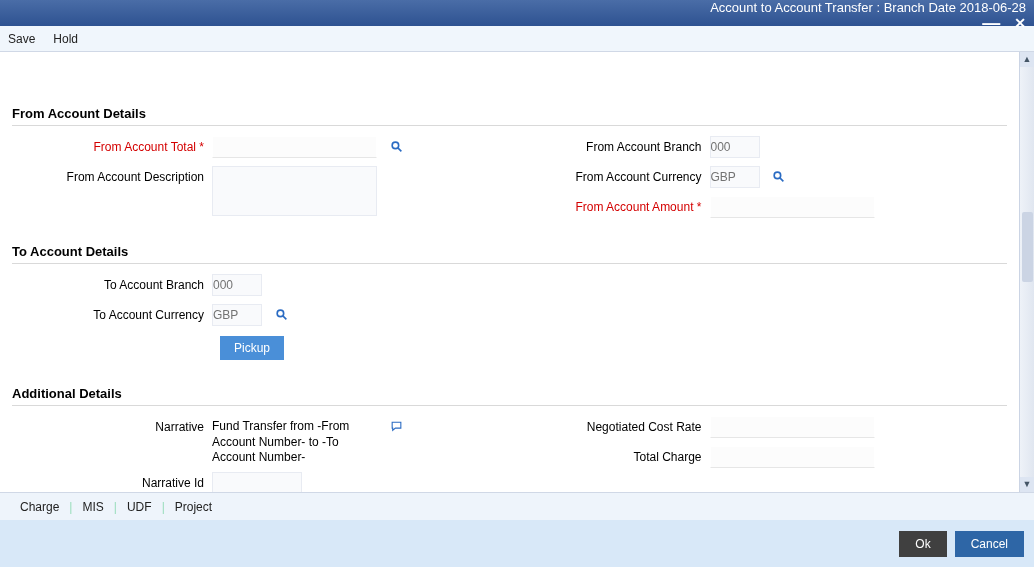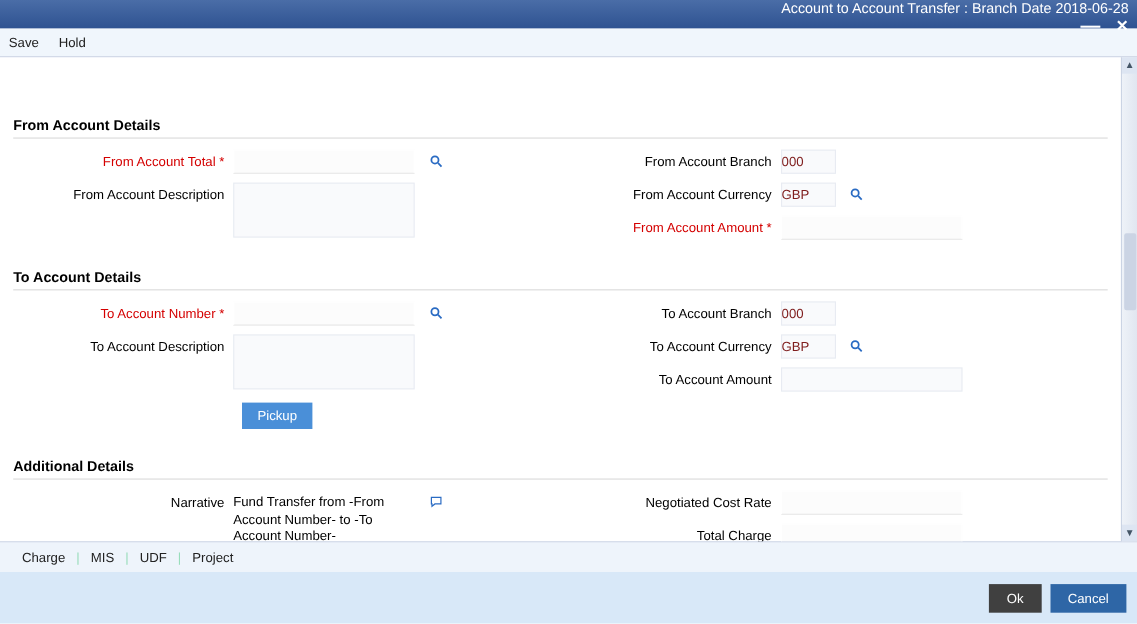--- a/index.html
+++ b/index.html
@@ -109,21 +109,21 @@
   }
   .field-label.required { color: #d40000; }
   .field-label.required::after { content: " *"; color: #d40000; }
   .field-input {
     width: 165px;
     height: 22px;
     border: 1px solid #fff;
     background: #fcfcfc;
     padding: 0 0;
     font-size: 12px;
-    color: #7f1d1d;
+    color: #737373;
     border-bottom: 1px solid #e6e6e6;
   }
   .field-input.boxed {
     border: 1px solid #e8ebf2;
     background: #f9fafc;
   }
   .field-input.narrow { width: 50px; }
   .field-textarea {
     width: 165px;
     height: 50px;
@@ -251,52 +251,32 @@
           <input class="field-input" value="" style="">
         </div>
       </div>
     </div>
 
     
     <div class="section-header">To Account Details</div>
     <div class="section-body" style="margin-bottom:6px;">
       <div class="col">
         <div class="field-row">
-          <div class="field-label required">To Account Number</div>
-          <input class="field-input" value="" style="">
-          <span class="lov-icon">
-            <svg viewBox="0 0 24 24" fill="none" stroke="currentColor" stroke-width="3">
-                <circle cx="10" cy="10" r="6"></circle>
-                <line x1="15" y1="15" x2="21" y2="21"></line>
-              </svg>
-          </span>
-        </div>
-        <div class="field-row">
-          <div class="field-label">To Account Description</div>
-          <textarea class="field-textarea" style=""></textarea>
-        </div>
-      </div>
-      <div class="col">
-        <div class="field-row">
           <div class="field-label">To Account Branch</div>
           <input class="field-input narrow boxed" value="000" style="">
         </div>
         <div class="field-row">
           <div class="field-label">To Account Currency</div>
           <input class="field-input narrow boxed" value="GBP" style="">
           <span class="lov-icon">
             <svg viewBox="0 0 24 24" fill="none" stroke="currentColor" stroke-width="3">
                 <circle cx="10" cy="10" r="6"></circle>
                 <line x1="15" y1="15" x2="21" y2="21"></line>
               </svg>
           </span>
-        </div>
-        <div class="field-row">
-          <div class="field-label">To Account Amount</div>
-          <input class="field-input boxed" value="" style="">
         </div>
       </div>
     </div>
     <button class="pickup-btn">Pickup</button>
 
     <div style="height:20px"></div>
 
     
     <div class="section-header">Additional Details</div>
     <div class="section-body" style="margin-bottom:0;">

